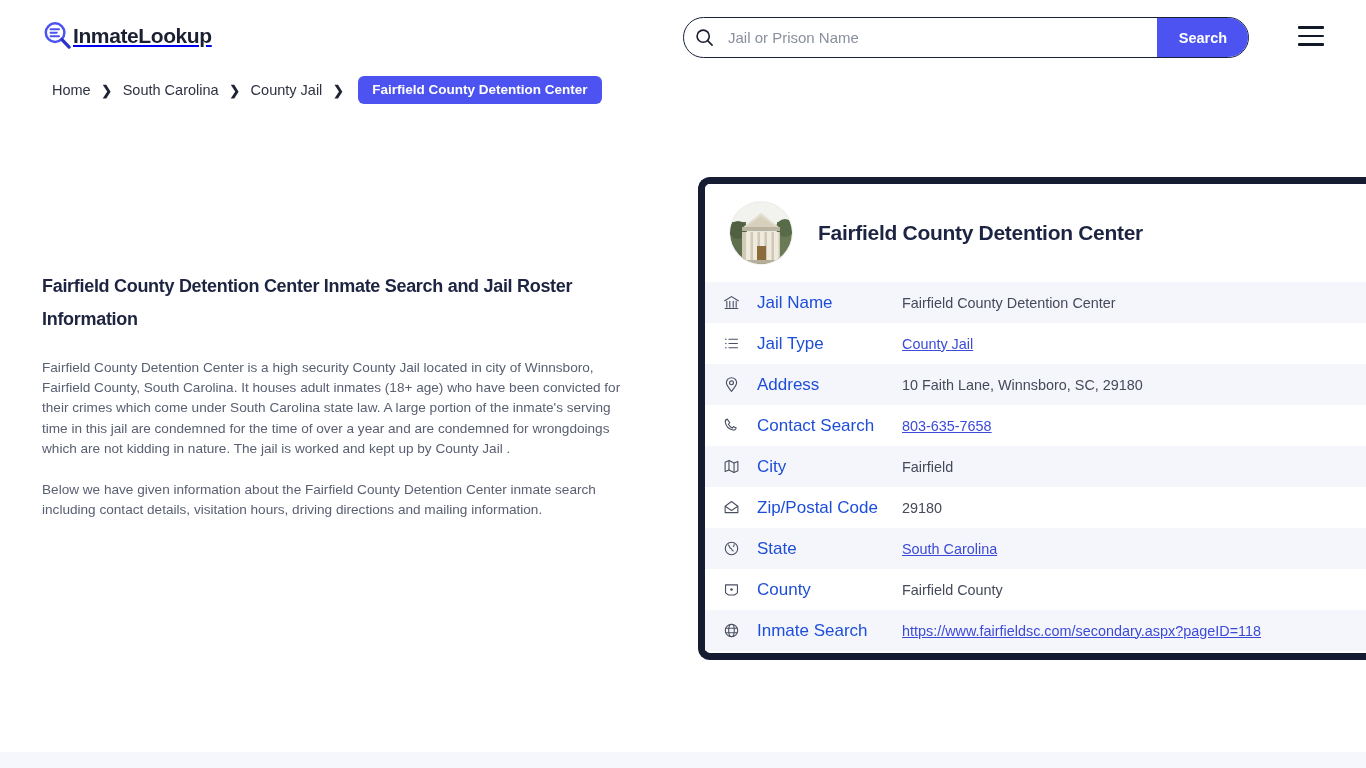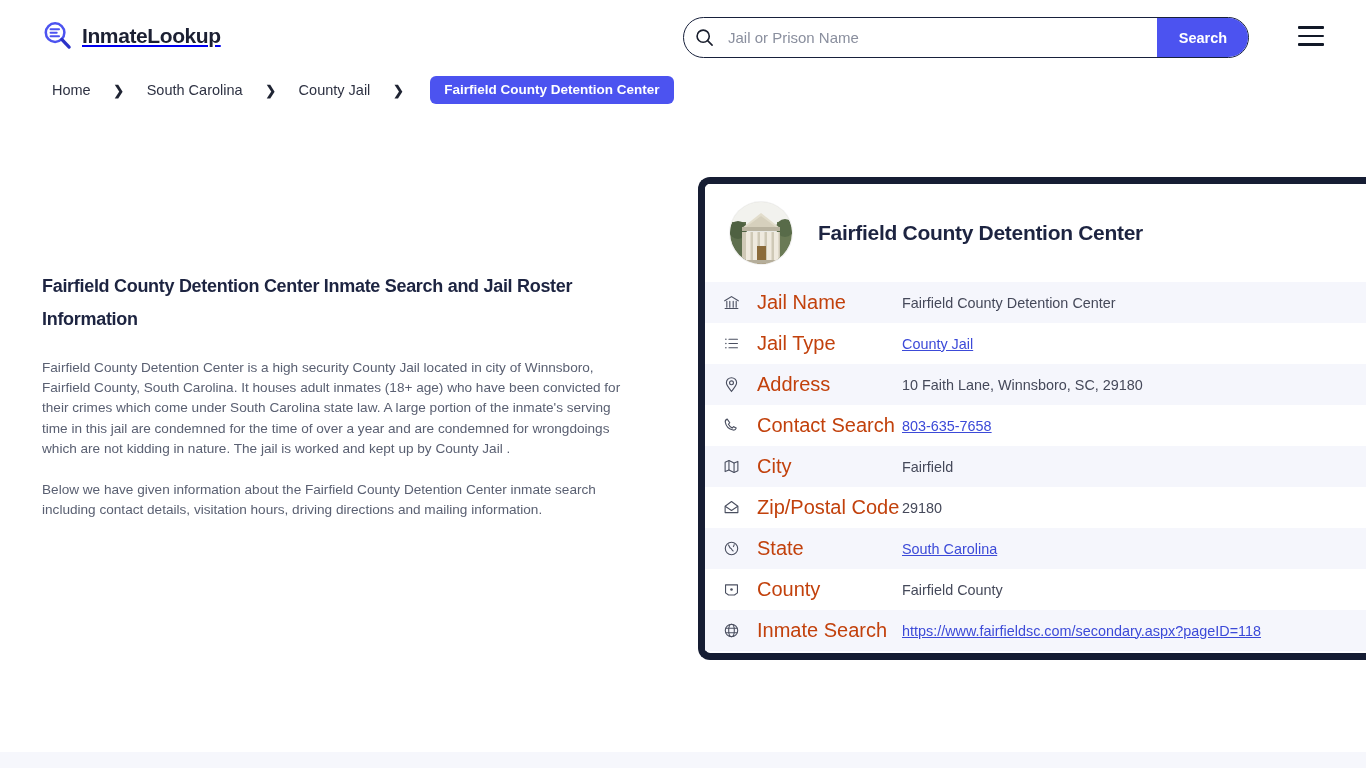--- a/index.html
+++ b/index.html
@@ -13,21 +13,21 @@
   }
   .page { position: relative; width: 1366px; height: 768px; background: #fff; }
 
   
   .header {
     position: absolute; top: 0; left: 0; width: 1366px; height: 74px;
     background: #fff;
   }
   .logo-wrap {
     position: absolute; left: 42px; top: 20px;
-    display: flex; align-items: center; gap: 9px;
+    display: flex; align-items: center; 
   }
   .logo-mark { width: 31px; height: 31px; display: block; }
   .logo-text {
     font-size: 21px; font-weight: 700; color: #1c2033;
     letter-spacing: -0.4px; line-height: 31px; white-space: nowrap;
   }
 
   .searchbar {
     position: absolute; left: 683px; top: 17px;
     width: 566px; height: 41px;
@@ -63,21 +63,21 @@
   .hamburger {
     position: absolute; right: 42px; top: 26px;
     width: 26px; height: 20px; cursor: pointer;
     display: flex; flex-direction: column; justify-content: space-between;
   }
   .hamburger span { display: block; height: 2.6px; width: 26px; background: #111827; border-radius: 1px; }
 
   
   .breadcrumb {
     position: absolute; left: 52px; top: 76px;
-    display: flex; align-items: center; gap: 16px;
+    display: flex; align-items: center; gap: 4px;
     font-size: 14.5px; color: #2d3142;
   }
   .crumb { color: #2d3142; text-decoration: none; font-weight: 500; white-space: nowrap; }
   .crumb-sep {
     display: inline-flex; align-items: center; justify-content: center;
     width: 24px; height: 20px; color: #1f2433; font-weight: 800; font-size: 13px;
   }
   .crumb-current {
     background: #4c53f0; color: #fff; font-weight: 700;
     font-size: 13.5px; padding: 6px 14px 7px; border-radius: 6px;
@@ -126,21 +126,21 @@
   .row {
     display: flex; align-items: center;
     height: 41px; padding-left: 18px;
   }
   .row.alt { background: #f5f6fc; }
   .row-icon {
     width: 34px; flex: 0 0 auto; display: flex; align-items: center;
   }
   .row-label {
     flex: 0 0 auto; width: 145px;
-    font-size: 20px; color: #c2410c; white-space: nowrap;
+    font-size: 17px; color: #1d4ed8; white-space: nowrap;
   }
   .row-value {
     font-size: 14.4px; color: #45495a; white-space: nowrap;
   }
   .row-value a { color: #3c4ad8; text-decoration: underline; }
 
   
   .bottom-band {
     position: absolute; left: 0; bottom: 0; width: 1366px; height: 16px;
     background: #f6f7fc;

